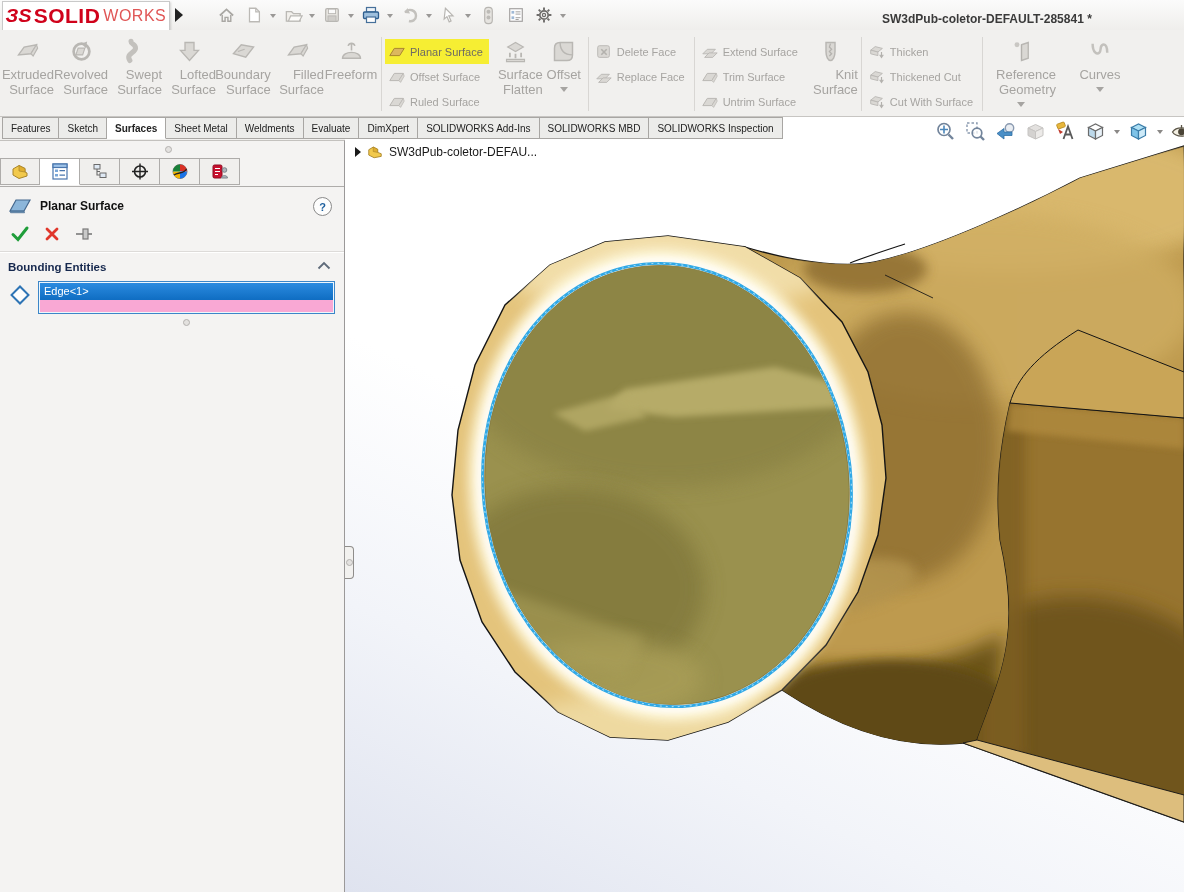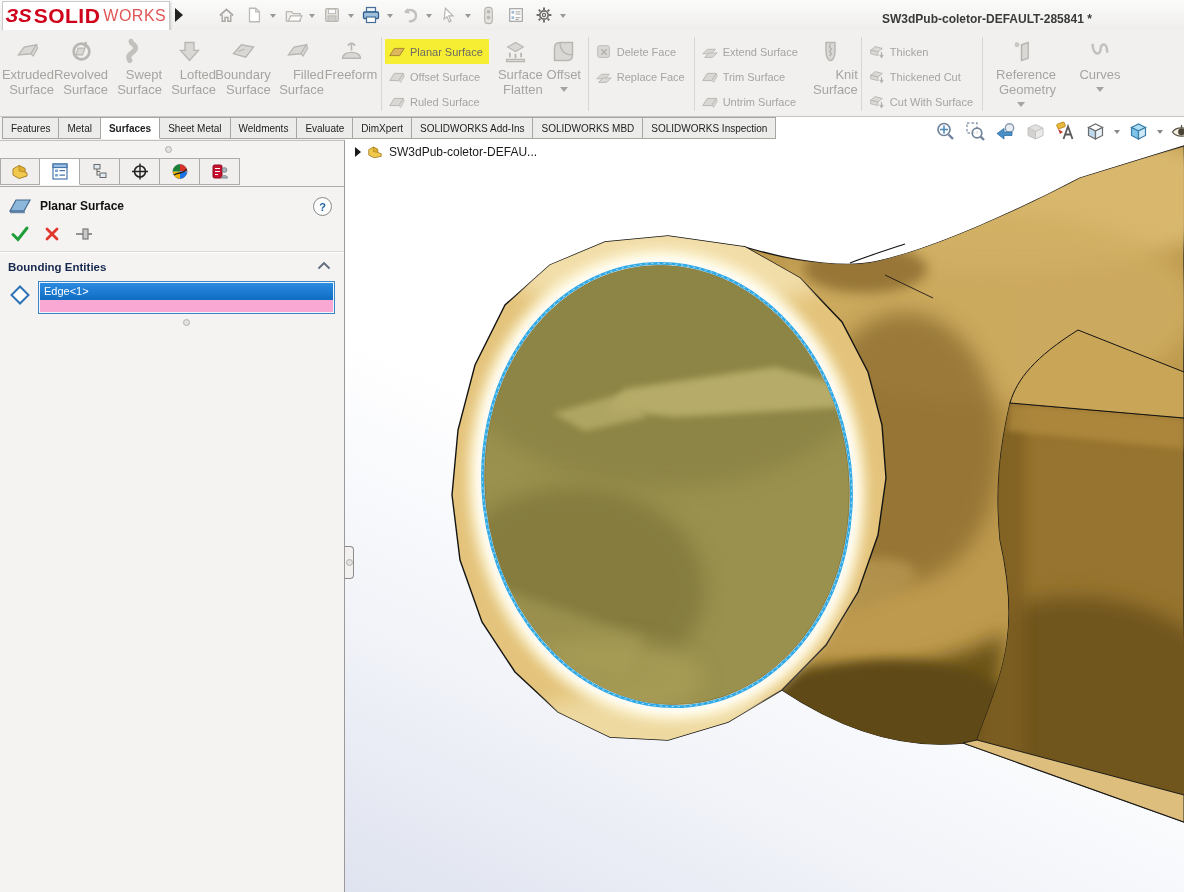--- a/index.html
+++ b/index.html
@@ -540,21 +540,21 @@
       </svg>
     </div>
 
     <div class="vp-splitter">
       <span class="grip-dot"></span>
     </div>
   </div>
 
   <div class="tabrow">
     <span class="ctab">Features</span>
-    <span class="ctab">Metal</span>
+    <span class="ctab">Sketch</span>
     <span class="ctab active">Surfaces</span>
     <span class="ctab">Sheet Metal</span>
     <span class="ctab">Weldments</span>
     <span class="ctab">Evaluate</span>
     <span class="ctab">DimXpert</span>
     <span class="ctab">SOLIDWORKS Add-Ins</span>
     <span class="ctab">SOLIDWORKS MBD</span>
     <span class="ctab">SOLIDWORKS Inspection</span>
   </div>
 

